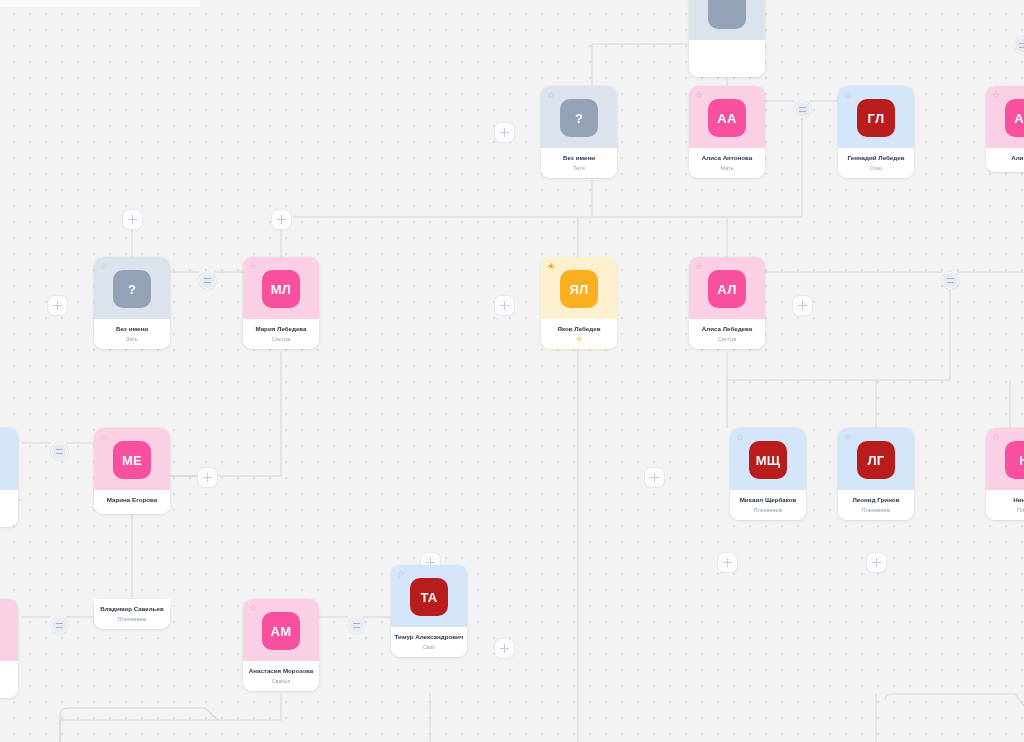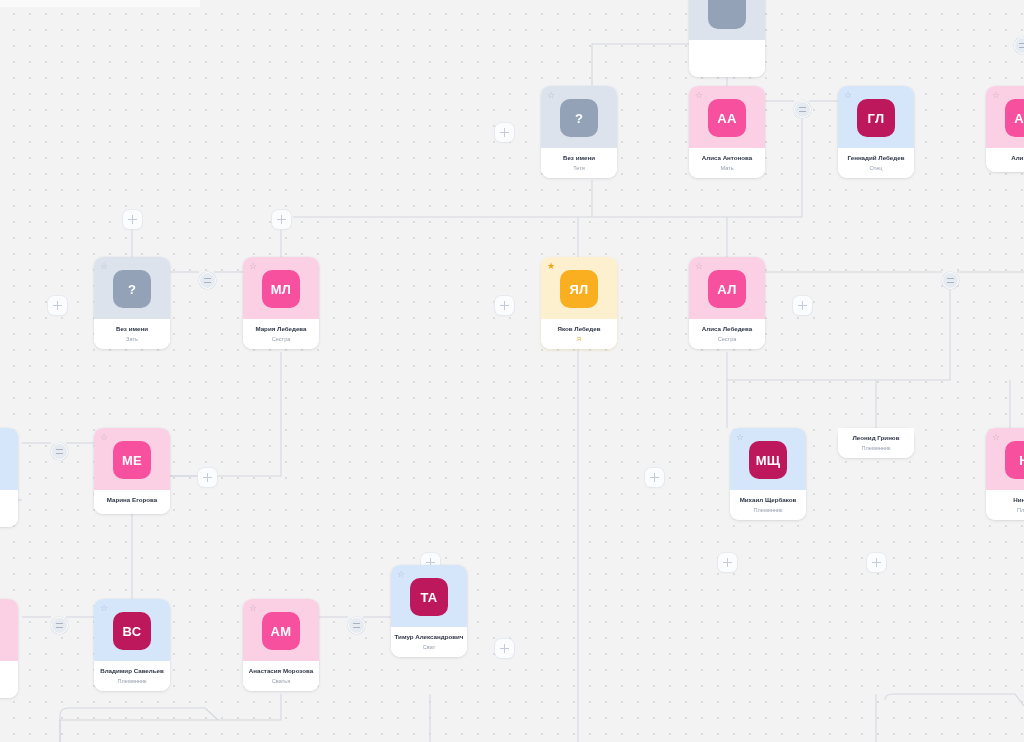--- a/index.html
+++ b/index.html
@@ -106,21 +106,21 @@
     color: #97a0b0;
     line-height: 1.2;
     white-space: nowrap;
   }
   .p-rel.gold { color: #e8a82b; }
 
   
   .t-pink  .card-head { background: #fbd0e4; }
   .t-pink  .avatar    { background: #f7509e; }
   .t-blue  .card-head { background: #d5e6fb; }
-  .t-blue  .avatar    { background: #be185d; }
+  .t-blue  .avatar    { background: #b91c1c; }
   .t-gray  .card-head { background: #dde3ec; }
   .t-gray  .avatar    { background: #93a2b6; }
   .t-gold  .card-head { background: #fdf0cf; }
   .t-gold  .avatar    { background: #faaf20; }
   .t-gold  { box-shadow: 0 1px 3px rgba(200,150,40,.22); }
 
   
   .link-badge {
     position: absolute;
     width: 15px; height: 15px;
@@ -327,20 +327,24 @@
         <div class="card-head">
           <span class="star">☆</span>
           <div class="avatar">МЩ</div>
         </div>
         <div class="card-body">
           <div class="p-name">Михаил Щербаков</div>
           <div class="p-rel">Племянник</div>
         </div>
       </div>
       <div class="card t-blue" style="left: 838px; top: 428px;">
+        <div class="card-head">
+          <span class="star">☆</span>
+          <div class="avatar">ЛГ</div>
+        </div>
         <div class="card-body">
           <div class="p-name">Леонид Гринов</div>
           <div class="p-rel">Племянник</div>
         </div>
       </div>
       <div class="card t-pink" style="left: 986px; top: 428px;">
         <div class="card-head">
           <span class="star">☆</span>
           <div class="avatar">Н</div>
         </div>
@@ -350,24 +354,20 @@
         </div>
       </div>
       <div class="card t-pink" style="left: -58px; top: 599px;">
         <div class="card-head"></div>
         <div class="card-body" style="height: 24px;">
           <div class="p-name"></div>
           <div class="p-rel"></div>
         </div>
       </div>
       <div class="card t-blue" style="left: 94px; top: 599px;">
-        <div class="card-head">
-          <span class="star">☆</span>
-          <div class="avatar">ВС</div>
-        </div>
         <div class="card-body">
           <div class="p-name">Владимир Савельев</div>
           <div class="p-rel">Племянник</div>
         </div>
       </div>
       <div class="card t-pink" style="left: 243px; top: 599px;">
         <div class="card-head">
           <span class="star">☆</span>
           <div class="avatar">АМ</div>
         </div>

